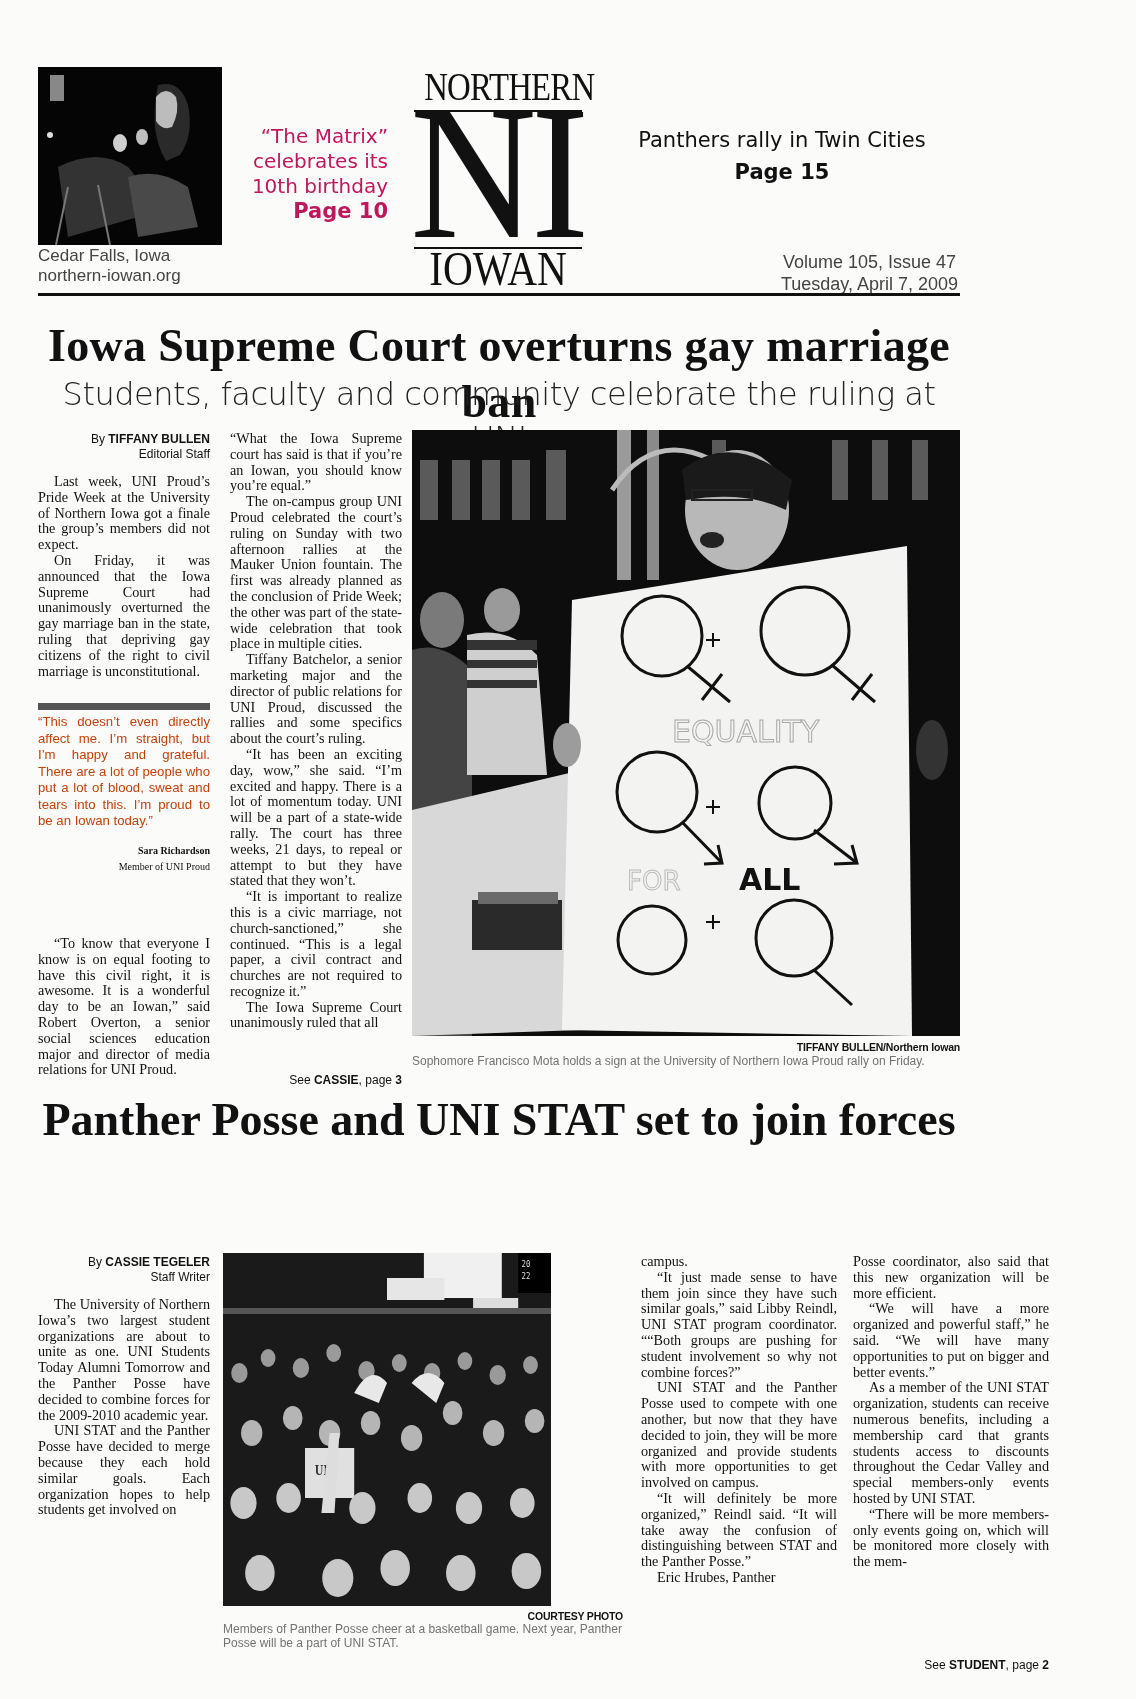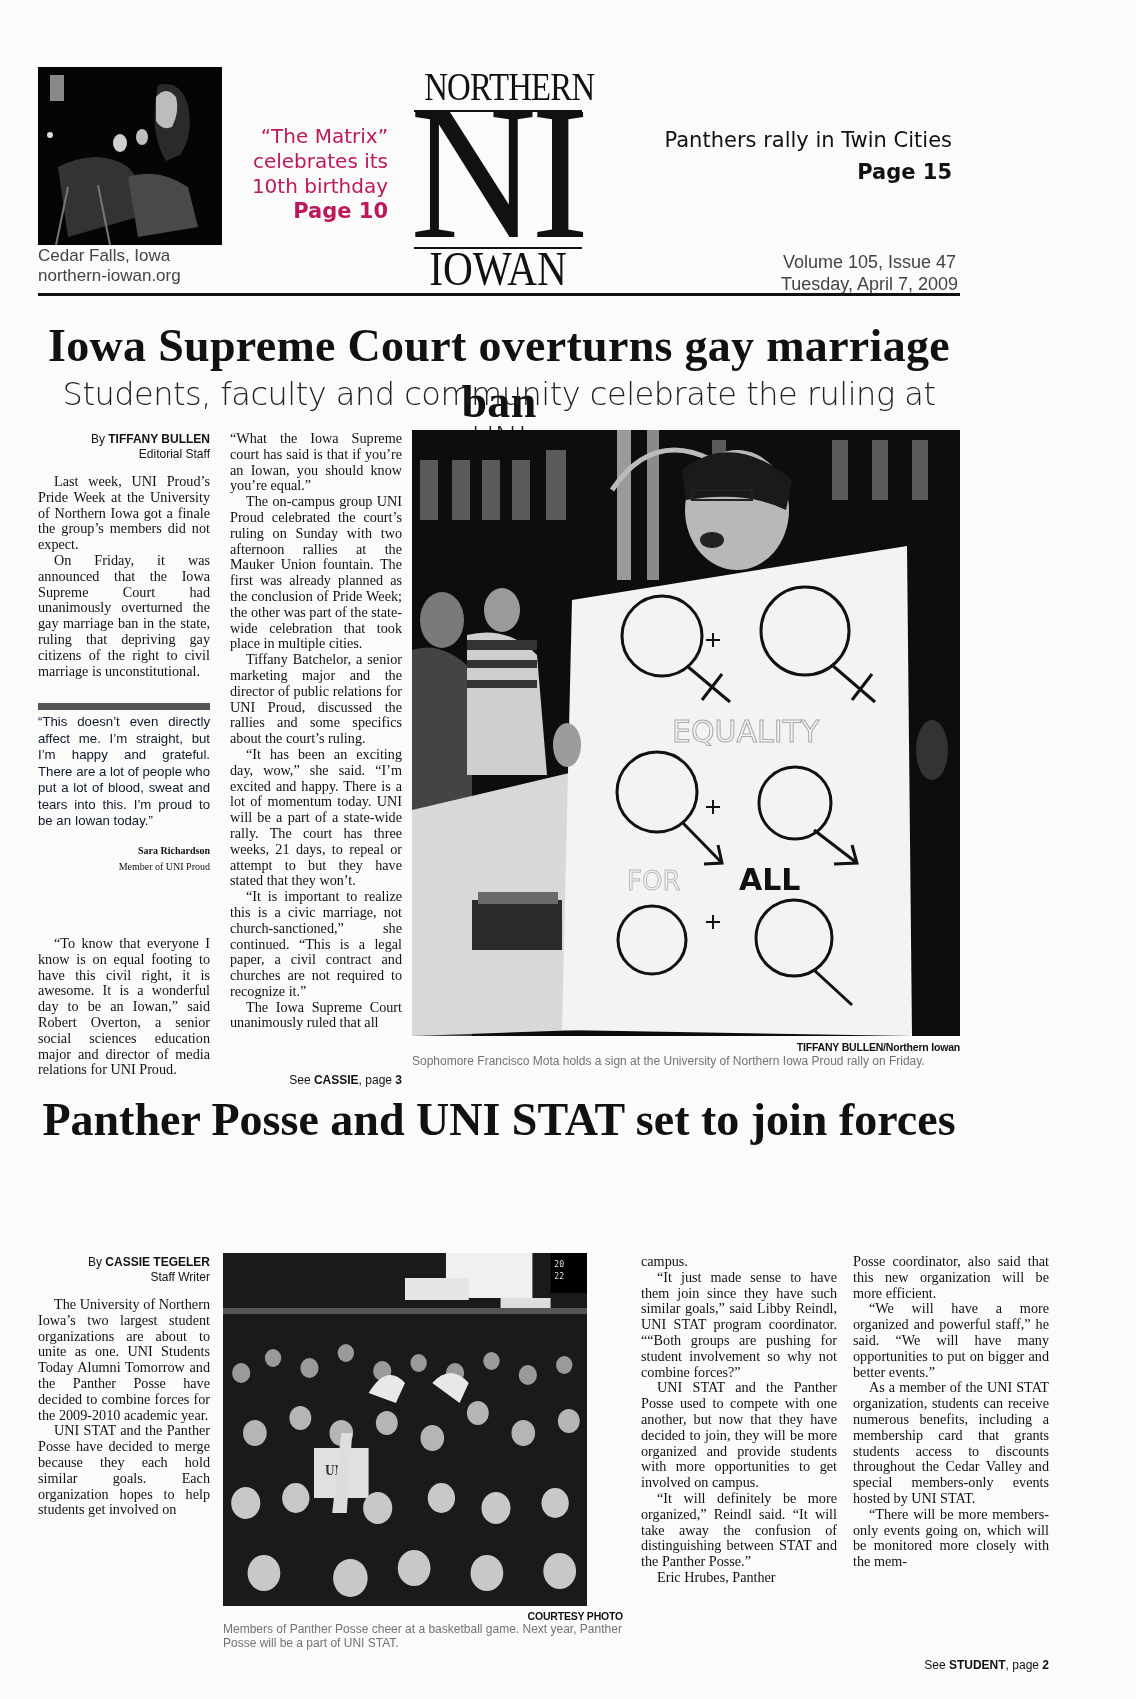--- a/index.html
+++ b/index.html
@@ -9,21 +9,21 @@
   }
   .abs { position: absolute; }
   .sans { font-family: "Liberation Sans", sans-serif; }
 
   
   .teaser-photo { left: 38px; top: 67px; width: 184px; height: 178px; background: #000; overflow: hidden; }
   .teaser-photo svg { width: 100%; height: 100%; display: block; }
   .location { left: 38px; top: 246px; font-family: "Liberation Sans", sans-serif; font-size: 17px; line-height: 20px; color: #444; font-weight: 300; }
   .teaser-left { left: 228px; top: 124px; width: 160px; text-align: right; font-family: "DejaVu Sans", sans-serif; font-size: 20px; line-height: 25px; color: #be185d; }
   .teaser-left .pg { font-weight: bold; font-size: 21px; display: block; }
-  .teaser-right { left: 612px; top: 124px; width: 340px; text-align: right; font-family: "DejaVu Sans", sans-serif; font-size: 21px; line-height: 32px; }
+  .teaser-right { left: 612px; top: 124px; width: 340px; text-align: center; font-family: "DejaVu Sans", sans-serif; font-size: 21px; line-height: 32px; }
   .teaser-right .pg { font-weight: bold; display: block; }
 
   .mast-northern { left: 408px; top: 67px; width: 180px; text-align: center; font-family: "Liberation Serif", serif; font-size: 40px; letter-spacing: -1px; line-height: 40px; transform: scaleX(0.82); transform-origin: center; }
   .mast-ni { left: 402px; top: 98px; width: 190px; height: 150px; text-align: center; font-family: "Liberation Serif", serif; font-size: 190px; line-height: 150px; letter-spacing: -6px; transform: scaleX(0.92); }
   .mast-rule-top { left: 414px; top: 110px; width: 168px; height: 2px; background: #111; }
   .mast-rule-bot { left: 414px; top: 247px; width: 168px; height: 2px; background: #111; }
   .mast-iowan { left: 408px; top: 246px; width: 180px; text-align: center; font-family: "Liberation Serif", serif; font-size: 48px; line-height: 46px; transform: scaleX(0.86); }
 
   .volume { right: 178px; top: 251px; text-align: center; font-family: "Liberation Sans", sans-serif; font-size: 18px; line-height: 22px; color: #444; font-weight: 300; }
   .mast-rule { left: 38px; top: 293px; width: 922px; height: 3px; background: #111; }
@@ -32,35 +32,35 @@
   .hed1 { left: 38px; top: 318px; width: 922px; text-align: center; font-family: "Liberation Serif", serif; font-weight: bold; font-size: 46px; line-height: 56px; letter-spacing: 0.3px; }
   .dek1 { left: 38px; top: 372px; width: 922px; text-align: center; font-family: "DejaVu Sans", sans-serif; font-weight: 300; font-size: 32px; line-height: 44px; color: #222; letter-spacing: -0.5px; }
 
   .byline { text-align: right; font-family: "Liberation Sans", sans-serif; font-size: 12px; line-height: 15px; }
   .byline b { font-weight: bold; }
   .body-col { font-family: "Liberation Serif", serif; font-size: 14.2px; line-height: 15.8px; text-align: justify; color: #111; }
   .body-col p { margin: 0; text-indent: 16px; }
   .body-col p.noindent { text-indent: 0; }
 
   .pull-rule { left: 38px; top: 703px; width: 172px; height: 7px; background: #555; }
-  .pullquote { left: 38px; top: 714px; width: 172px; font-family: "Liberation Sans", sans-serif; font-size: 13.2px; line-height: 16.5px; color: #0f172a; font-weight: 300; text-align: justify; }
+  .pullquote { left: 38px; top: 714px; width: 172px; font-family: "Liberation Sans", sans-serif; font-size: 13.2px; line-height: 16.5px; color: #c2410c; font-weight: 300; text-align: justify; }
   .pull-name { left: 38px; top: 843px; width: 172px; text-align: right; font-family: Liberation Serif, serif; font-size: 10px; line-height: 16px; }
   .pull-name b { font-weight: bold; }
 
   .jump { font-family: "Liberation Sans", sans-serif; font-size: 12px; text-align: right; }
   .jump b { font-weight: bold; }
 
   .photo1 { left: 412px; top: 430px; width: 548px; height: 606px; background: #c4b5fd; overflow: hidden; }
   .photo1 svg, .photo2 svg { display: block; width: 100%; height: 100%; }
   .credit { font-family: "Liberation Sans", sans-serif; font-size: 10.5px; font-weight: bold; text-align: right; letter-spacing: -0.2px; }
   .cutline { font-family: Liberation Sans, sans-serif; font-size: 12px; line-height: 14px; color: #737373; }
 
   .hed2 { left: 38px; top: 1092px; width: 922px; text-align: center; font-family: "Liberation Serif", serif; font-weight: bold; font-size: 46px; line-height: 56px; }
 
-  .photo2 { left: 223px; top: 1253px; width: 364px; height: 353px; background: #0f766e; overflow: hidden; }
+  .photo2 { left: 223px; top: 1253px; width: 328px; height: 353px; background: #0f766e; overflow: hidden; }
 </style>
 </head>
 <body>
 
 <div class="abs teaser-photo">
   <svg viewBox="0 0 184 178" preserveAspectRatio="none">
     <rect width="184" height="178" fill="#050505"></rect>
     <rect x="12" y="8" width="14" height="26" fill="#888"></rect>
     <path d="M120 18 q22 -6 30 20 q6 30 -8 50 l-14 6 q-18 -30 -8 -76z" fill="#2a2a2a"></path>
     <path d="M118 30 q10 -12 20 0 q4 14 -4 30 q-10 4 -16 -6z" fill="#bcbcbc"></path>

